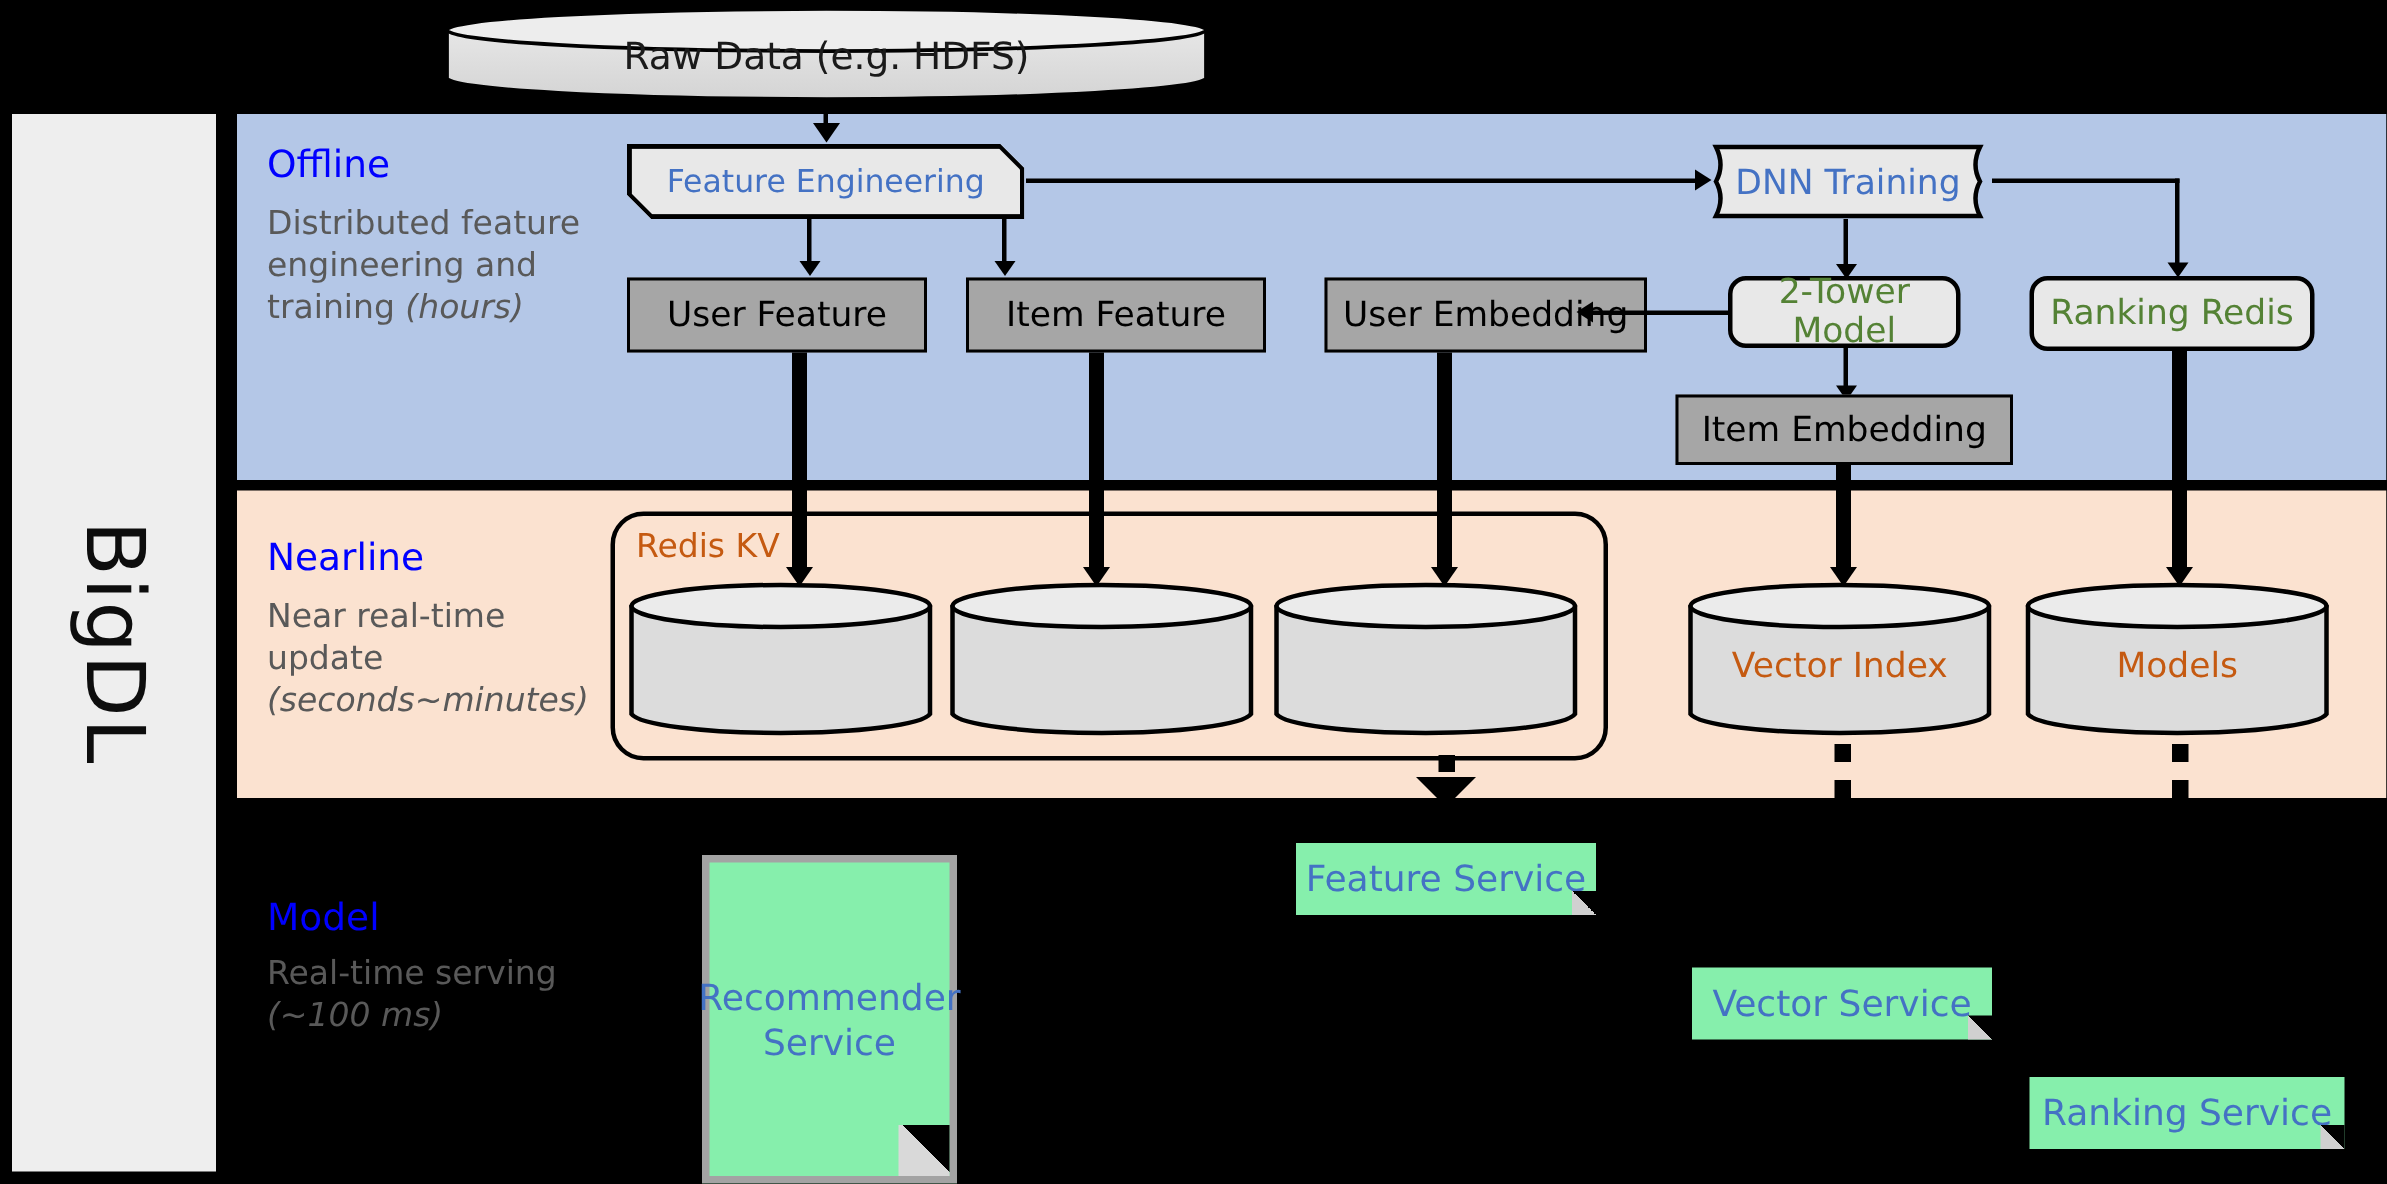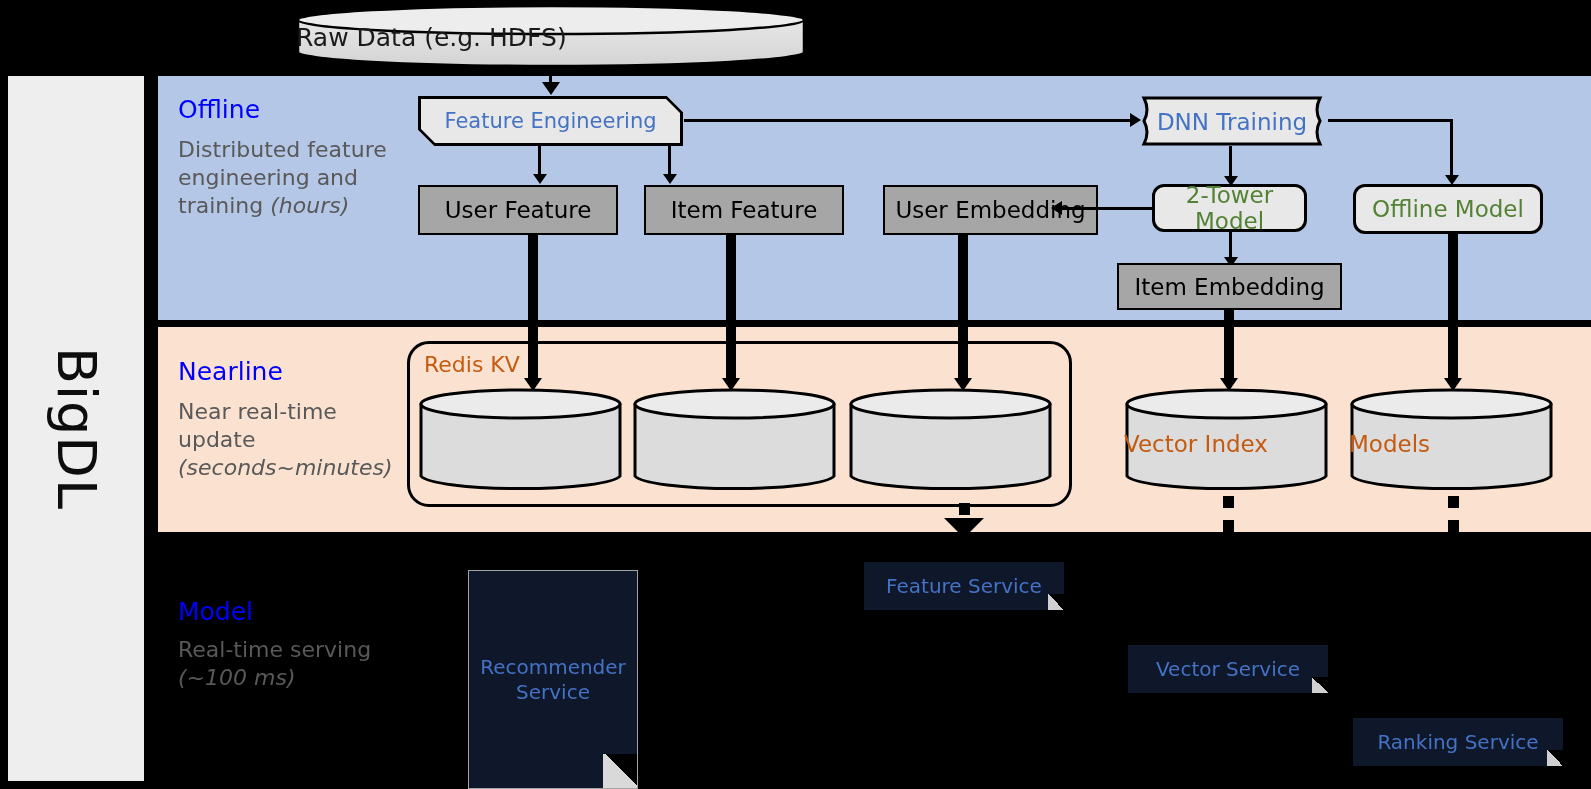--- a/index.html
+++ b/index.html
@@ -60,21 +60,21 @@
   
   #dnn-training{border:none;background:transparent;}
   #dnn-training svg{position:absolute;inset:0;}
   #dnn-training .lbl{position:relative;z-index:2;}
 
   .round-box{border-radius:12px;}
 
   
   .cyl{position:absolute;}
   .cyl svg{display:block;}
-  .cyl .cyl-label{position:absolute;left:0;right:0;
+  .cyl .cyl-label{position:absolute;left:0;right:0;text-align:center;
                   font-size:23px;color:#c55a11;}
   #raw-data .cyl-label{color:#1a1a1a;font-size:25px;}
 
   
   #redis-kv{position:absolute;left:407px;top:341px;width:665px;height:166px;
             border:3px solid #000;border-radius:22px;box-sizing:border-box;}
   #redis-kv-label{position:absolute;left:424px;top:352px;font-size:22px;color:#c55a11;}
 
   
   .conn{position:absolute;background:#000;}
@@ -88,26 +88,26 @@
   .ah-down-sm{position:absolute;width:0;height:0;border-left:7px solid transparent;
               border-right:7px solid transparent;border-top:10px solid #000;}
   .ah-down-big{position:absolute;width:0;height:0;border-left:20px solid transparent;
                border-right:20px solid transparent;border-top:20px solid #000;}
   .ah-right{position:absolute;width:0;height:0;border-top:7px solid transparent;
             border-bottom:7px solid transparent;border-left:11px solid #000;}
   .ah-left{position:absolute;width:0;height:0;border-top:7px solid transparent;
            border-bottom:7px solid transparent;border-right:11px solid #000;}
 
   
-  .svc{position:absolute;background:#0f172a;box-sizing:border-box;
+  .svc{position:absolute;background:#86efac;box-sizing:border-box;
        display:flex;align-items:center;justify-content:center;text-align:center;
-       font-size:20px;color:#4472c4;line-height:1.25;}
+       font-size:24px;color:#4472c4;line-height:1.25;}
   .svc .fold{position:absolute;right:0;bottom:0;width:16px;height:16px;
              background:linear-gradient(225deg,#000 0 50%,#d0d0d0 50% 100%);}
-  #recommender-service{border:1px solid #a3a3a3;}
+  #recommender-service{border:5px solid #a3a3a3;}
   #recommender-service .fold{width:34px;height:34px;
              background:linear-gradient(225deg,#000 0 46%,#d9d9d9 46% 100%);}
 </style>
 </head>
 <body>
 
 <div id="stage">
 
   <div class="band" id="band-offline"></div>
   <div class="band" id="band-nearline"></div>
@@ -184,21 +184,21 @@
     <span>Item Feature</span>
   </div>
   <div class="box gray-box" style="left:836px;top:185px;width:215px;height:50px;margin-left:47px;">
     <span>User Embedding</span>
   </div>
 
   <div class="box proc-box round-box" style="left:1152px;top:184px;width:155px;height:48px;background:#e8e8e8;border:3px solid #000;">
     <span class="green-txt">2-Tower Model</span>
   </div>
   <div class="box proc-box round-box" style="left:1353px;top:184px;width:190px;height:50px;background:#e8e8e8;border:3px solid #000;">
-    <span class="green-txt">Offline Model</span>
+    <span class="green-txt">Ranking Redis</span>
   </div>
 
   <div class="conn thin-h" style="left:1062px;top:207px;width:92px;"></div>
   <div class="ah-left" style="left:1051px;top:201px;"></div>
 
   <div class="conn thin-v" style="left:1229px;top:232px;height:28px;"></div>
   <div class="ah-down-sm" style="left:1224px;top:257px;"></div>
 
   <div class="box gray-box" style="left:1117px;top:263px;width:225px;height:47px;">
     <span>Item Embedding</span>

